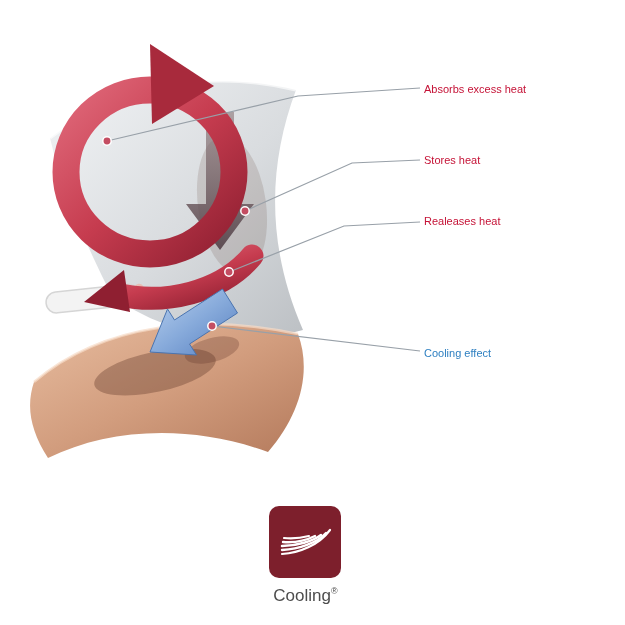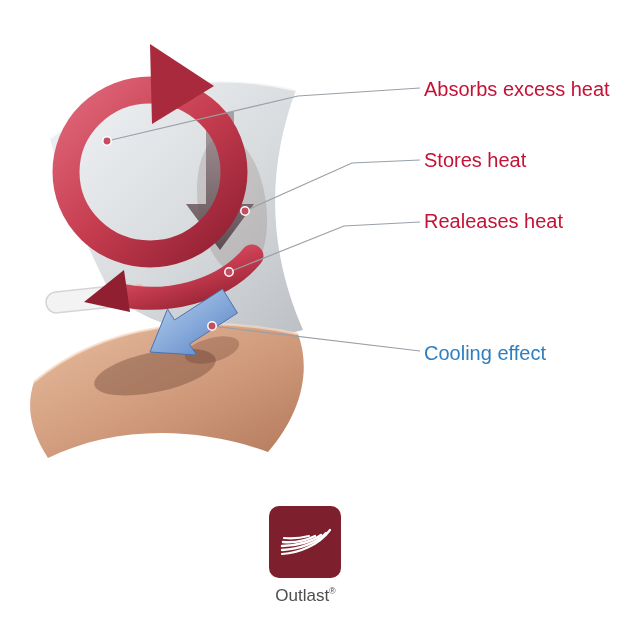--- a/index.html
+++ b/index.html
@@ -3,21 +3,21 @@
 <meta charset="utf-8">
 <style>
   html,body{margin:0;padding:0;}
   body{
     width:625px;height:625px;position:relative;overflow:hidden;
     background:#ffffff;
     font-family:"Liberation Sans", sans-serif;
   }
   .canvas{position:absolute;inset:0;}
   .illustration{position:absolute;left:0;top:0;width:625px;height:625px;}
-  .label{position:absolute;font-size:20px;line-height:19px;white-space:nowrap;}
+  .label{position:absolute;font-size:11px;line-height:19px;white-space:nowrap;}
   .label.red{color:#c51236;}
   .label.blue{color:#2d7fc1;}
   .logo-tile{
     position:absolute;left:269px;top:506px;width:72px;height:72px;
     background:#7d1f2c;border-radius:10px;
     display:flex;align-items:center;justify-content:center;
   }
   .logo-caption{
     position:absolute;top:586px;left:233px;width:145px;
     text-align:center;color:#4d4d4d;font-size:17px;
@@ -117,16 +117,16 @@
       <g fill="none" stroke="#ffffff" stroke-linecap="round">
         <path d="M 13 48 C 30 47, 50 39, 61 24" stroke-width="2.2"></path>
         <path d="M 13 44 C 30 43, 48 37, 57 27" stroke-width="2.4"></path>
         <path d="M 13 40 C 28 40, 44 35, 52 29" stroke-width="2.5"></path>
         <path d="M 14 36 C 26 37, 38 34, 46 30" stroke-width="2.4"></path>
         <path d="M 15 32 C 24 33, 32 32, 40 30" stroke-width="2.1"></path>
       </g>
     </svg>
   </div>
   <div class="logo-caption">
-    <span>Outlast</span><sup>®</sup>
+    <span>Cooling</span><sup>®</sup>
   </div>
 
 </div>
 
 </body></html>

